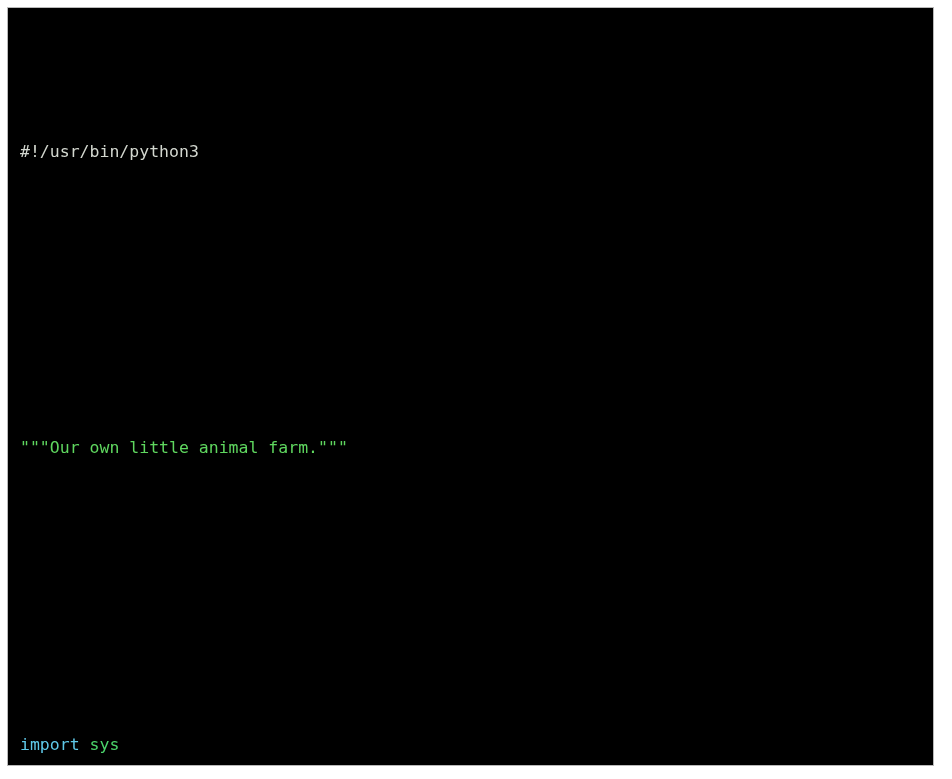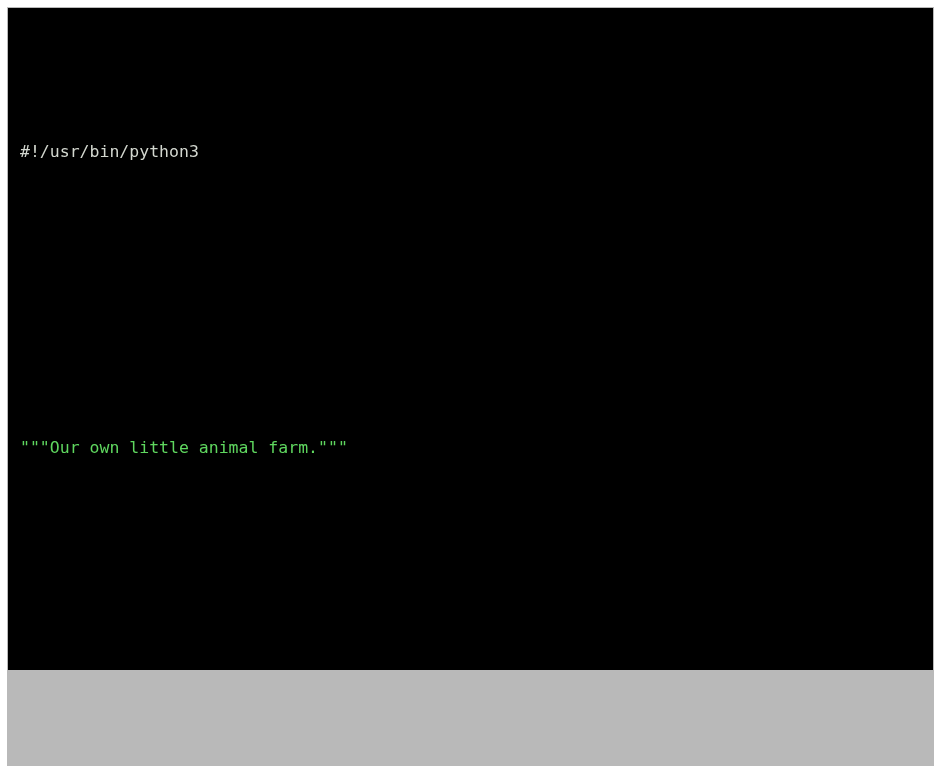--- a/index.html
+++ b/index.html
@@ -32,21 +32,21 @@
     width: 927px;
     height: 759px;
     background: #b9b9b9;
   }
 
   
   #terminal {
     position: absolute;
     left: 8px;  top: 8px;
     width: 925px;
-    height: 662px;
+    height: 757px;
     background: #000000;
     overflow: hidden;
   }
 
   #screen {
     position: absolute;
     left: 0; top: 0;
     padding: 10px 0 0 12px;
     font-family: "DejaVu Sans Mono", "Liberation Mono", monospace;
     font-size: 16.5px;
@@ -82,20 +82,21 @@
       
       <div class="row">&nbsp;</div>
 
       
       <div class="row"><span class="c-string">"""Our own little animal farm."""</span></div>
 
       
       <div class="row">&nbsp;</div>
 
       
+      <div class="row"><span class="c-builtin">import</span><span class="c-ident"> </span><span class="c-ident">sys</span></div>
 
       
       
 
       
       
 
       
       
 

